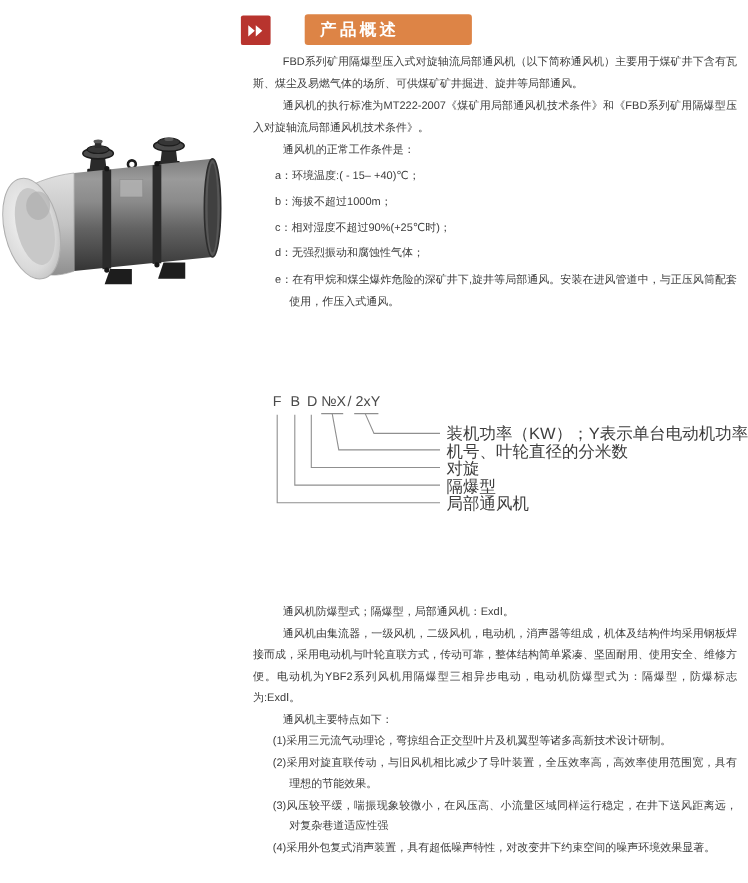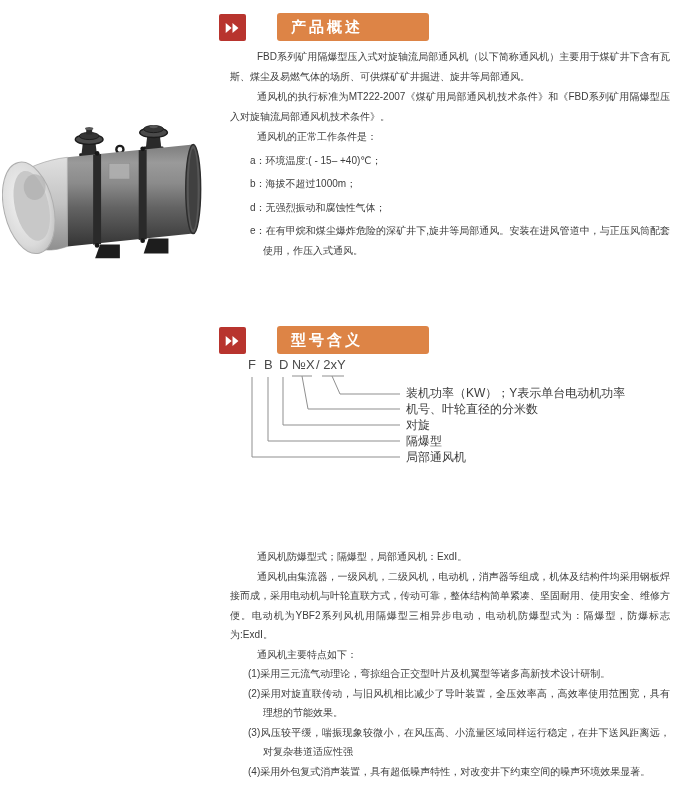--- a/index.html
+++ b/index.html
@@ -29,21 +29,21 @@
   .s3 .para, .s3 .feat-item { line-height:19.5px; }
   
   .fan { position:absolute; left:2px; top:121px; width:213px; height:138px; }
   .fan svg { width:100%; height:100%; display:block; }
   
   .diagram { position:absolute; left:248px; top:357px; width:420px; height:116px; }
   .diagram .code { position:absolute; top:0; font-size:13px; color:#4a4a4a; white-space:nowrap; }
   .code.f { left:0; } .code.b { left:16px; } .code.d { left:31px; }
   .code.no { left:44px; } .code.pw { left:68px; }
   .dlines { position:absolute; left:0; top:0; }
-  .dlabel { position:absolute; left:158px; font-size:12px; color:#3d3d3d; white-space:nowrap; }
+  .dlabel { position:absolute; left:158px; font-size:15px; color:#3d3d3d; white-space:nowrap; }
   .dlabel.l0 { top:28px; } .dlabel.l1 { top:44px; } .dlabel.l2 { top:60px; }
   .dlabel.l3 { top:76px;text-align:center; } .dlabel.l4 { top:92px; }
 </style>
 </head>
 <body>
 
 <div class="page">
 
   <div class="sec-header" style="top:13px;">
     <div class="arrow-box">
@@ -53,20 +53,21 @@
     </div>
     <div class="badge">产品概述</div>
   </div>
 
   <div class="textblock" style="top:47px;">
     <p class="para">FBD系列矿用隔爆型压入式对旋轴流局部通风机（以下简称通风机）主要用于煤矿井下含有瓦斯、煤尘及易燃气体的场所、可供煤矿矿井掘进、旋井等局部通风。</p>
     <p class="para">通风机的执行标准为MT222-2007《煤矿用局部通风机技术条件》和《FBD系列矿用隔爆型压入对旋轴流局部通风机技术条件》。</p>
     <p class="para">通风机的正常工作条件是：</p>
     <div class="cond-item">a：环境温度:( - 15– +40)℃；</div>
     <div class="cond-item">b：海拔不超过1000m；</div>
+    <div class="cond-item">c：相对湿度不超过90%(+25℃时)；</div>
     <div class="cond-item">d：无强烈振动和腐蚀性气体；</div>
     <div class="cond-item">e：在有甲烷和煤尘爆炸危险的深矿井下,旋井等局部通风。安装在进风管道中，与正压风筒配套使用，作压入式通风。</div>
   </div>
 
   <div class="fan">
     <svg viewBox="0 0 215 138">
       <defs>
         <linearGradient id="gBody" x1="0" y1="0" x2="0" y2="1">
           <stop offset="0" stop-color="#7d7d7d"></stop>
           <stop offset="0.18" stop-color="#9a9a9a"></stop>
@@ -125,28 +126,20 @@
         <circle cx="142" cy="114.2" r="2.4" fill="#171717"></circle>
 
         <path d="M66,30 C46,32 22,41 12,51 C5,57 3,64 4,74 L4,88 C6,105 22,119 40,123 C50,125 60,122 66,120 Z" fill="url(#gBell)" stroke="#9c9c9c" stroke-width="0.6"></path>
         <ellipse cx="27" cy="81" rx="25" ry="47" fill="url(#gMouth)" stroke="#aeaeae" stroke-width="1" transform="rotate(-13 27 81)"></ellipse>
         <ellipse cx="30" cy="79" rx="17" ry="36" fill="#c8c8c8" transform="rotate(-13 30 79)"></ellipse>
         <ellipse cx="33" cy="60" rx="11" ry="13" fill="#a8a8a8" opacity="0.55"></ellipse>
       </g>
     </svg>
   </div>
 
-  <div class="sec-header" style="top:326px;">
-    <div class="arrow-box">
-      <svg viewBox="0 0 20 14">
-          <path d="M2,1 L9,7 L2,13 Z M10,1 L17,7 L10,13 Z" fill="#ffffff"></path>
-        </svg>
-    </div>
-    <div class="badge">型号含义</div>
-  </div>
 
   <div class="diagram">
     <span class="code f">F</span>
     <span class="code b">B</span>
     <span class="code d">D</span>
     <span class="code no">№X</span>
     <span class="code pw">/ 2xY</span>
     <svg class="dlines" width="420" height="116">
       <g fill="none" stroke="#8f8f8f" stroke-width="1">
         <polyline points="4,20 4,100 152,100"></polyline>

